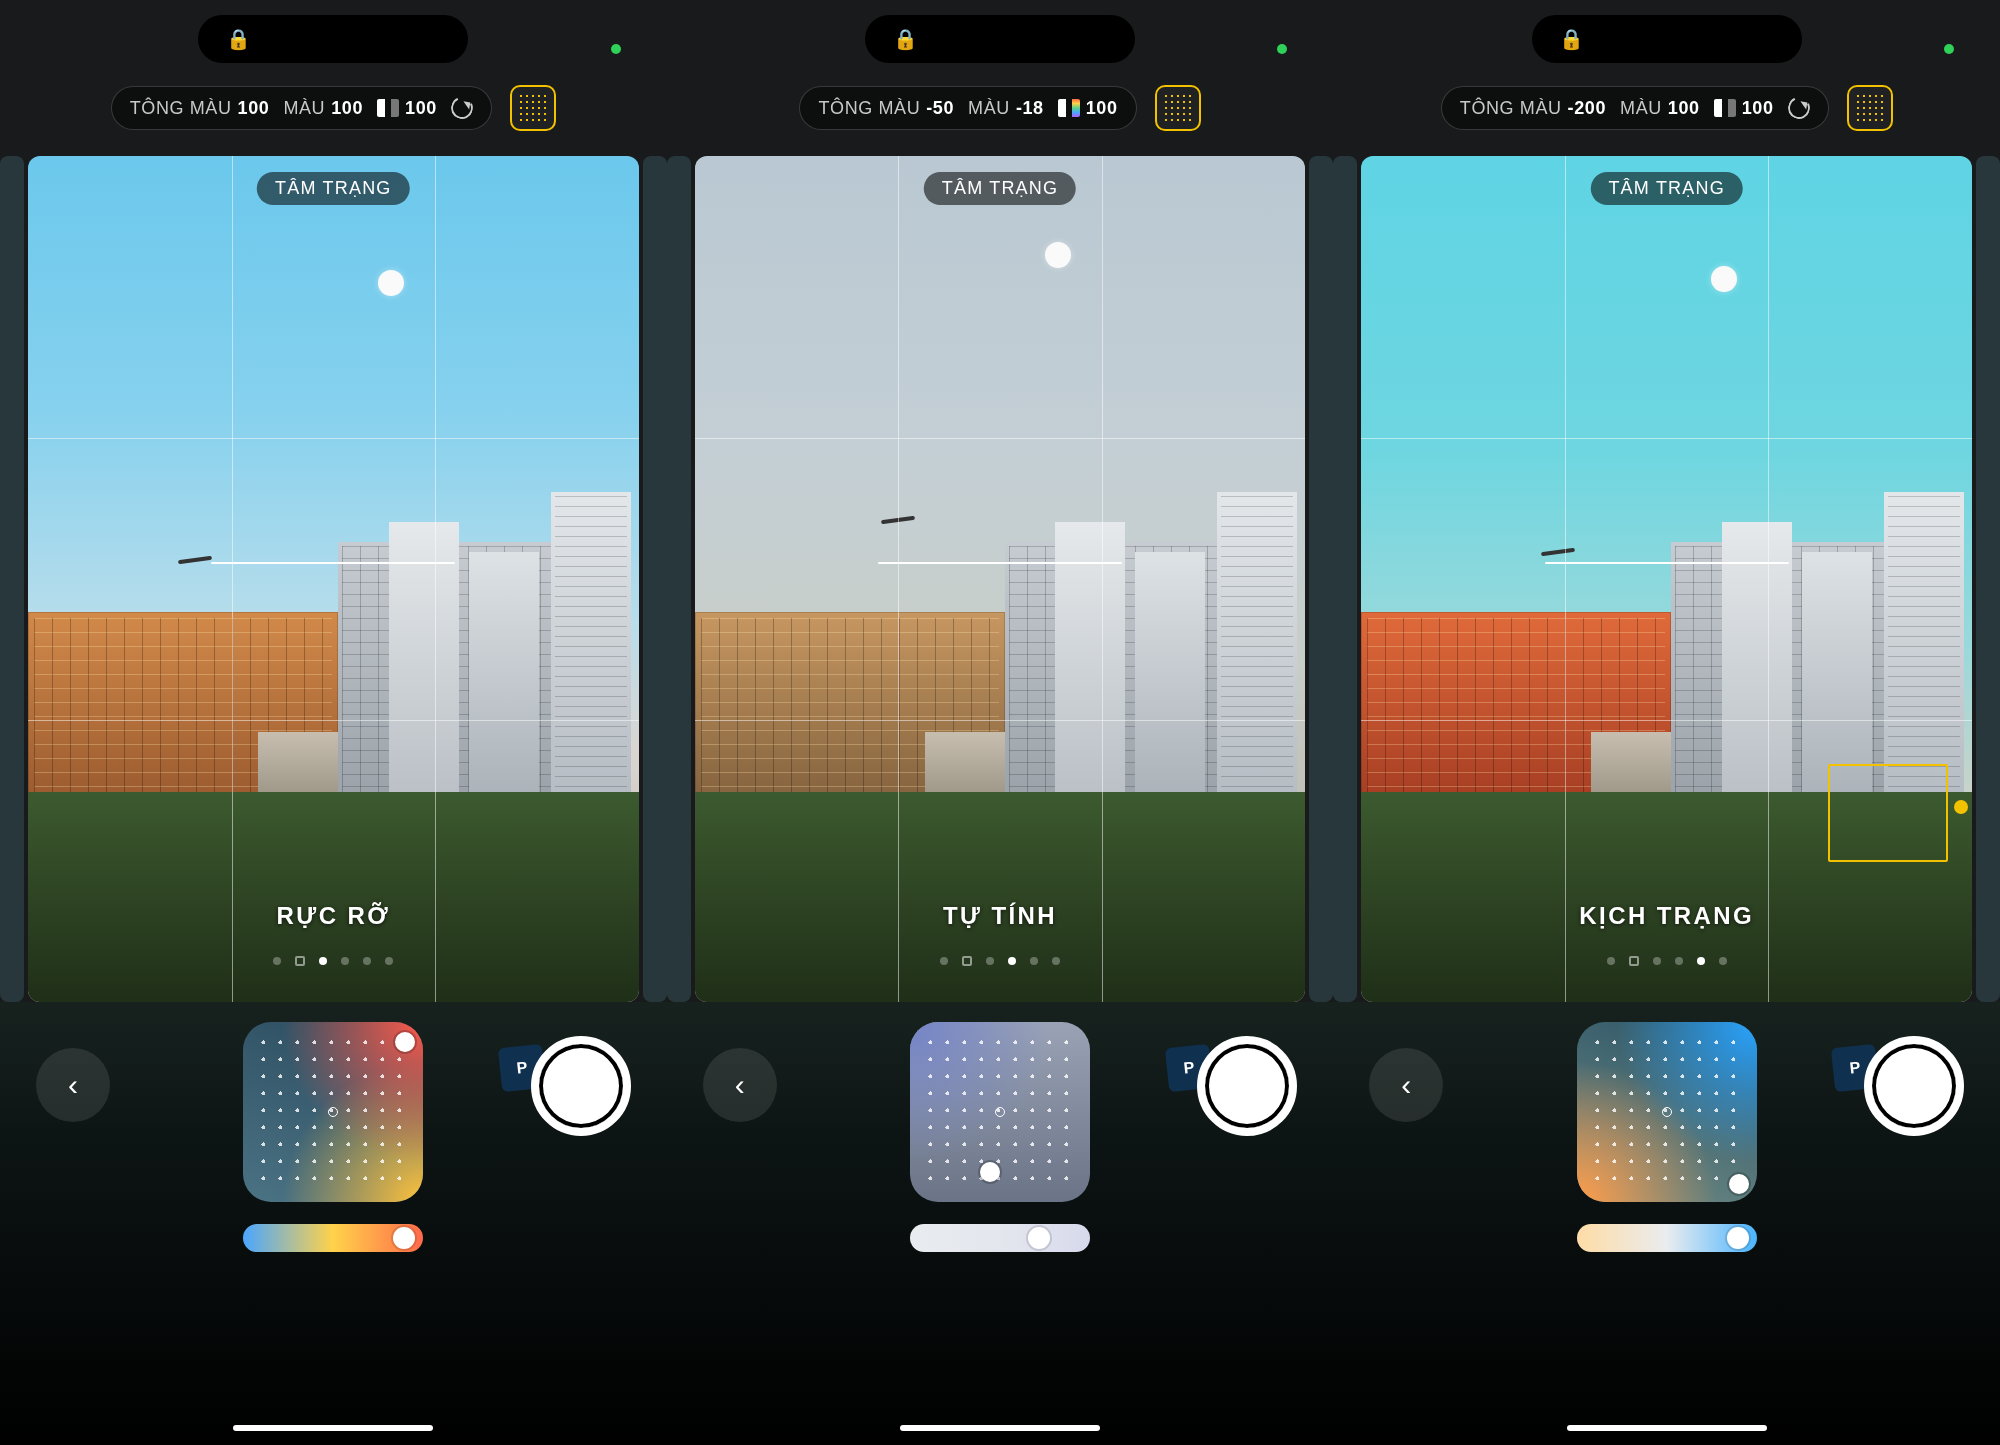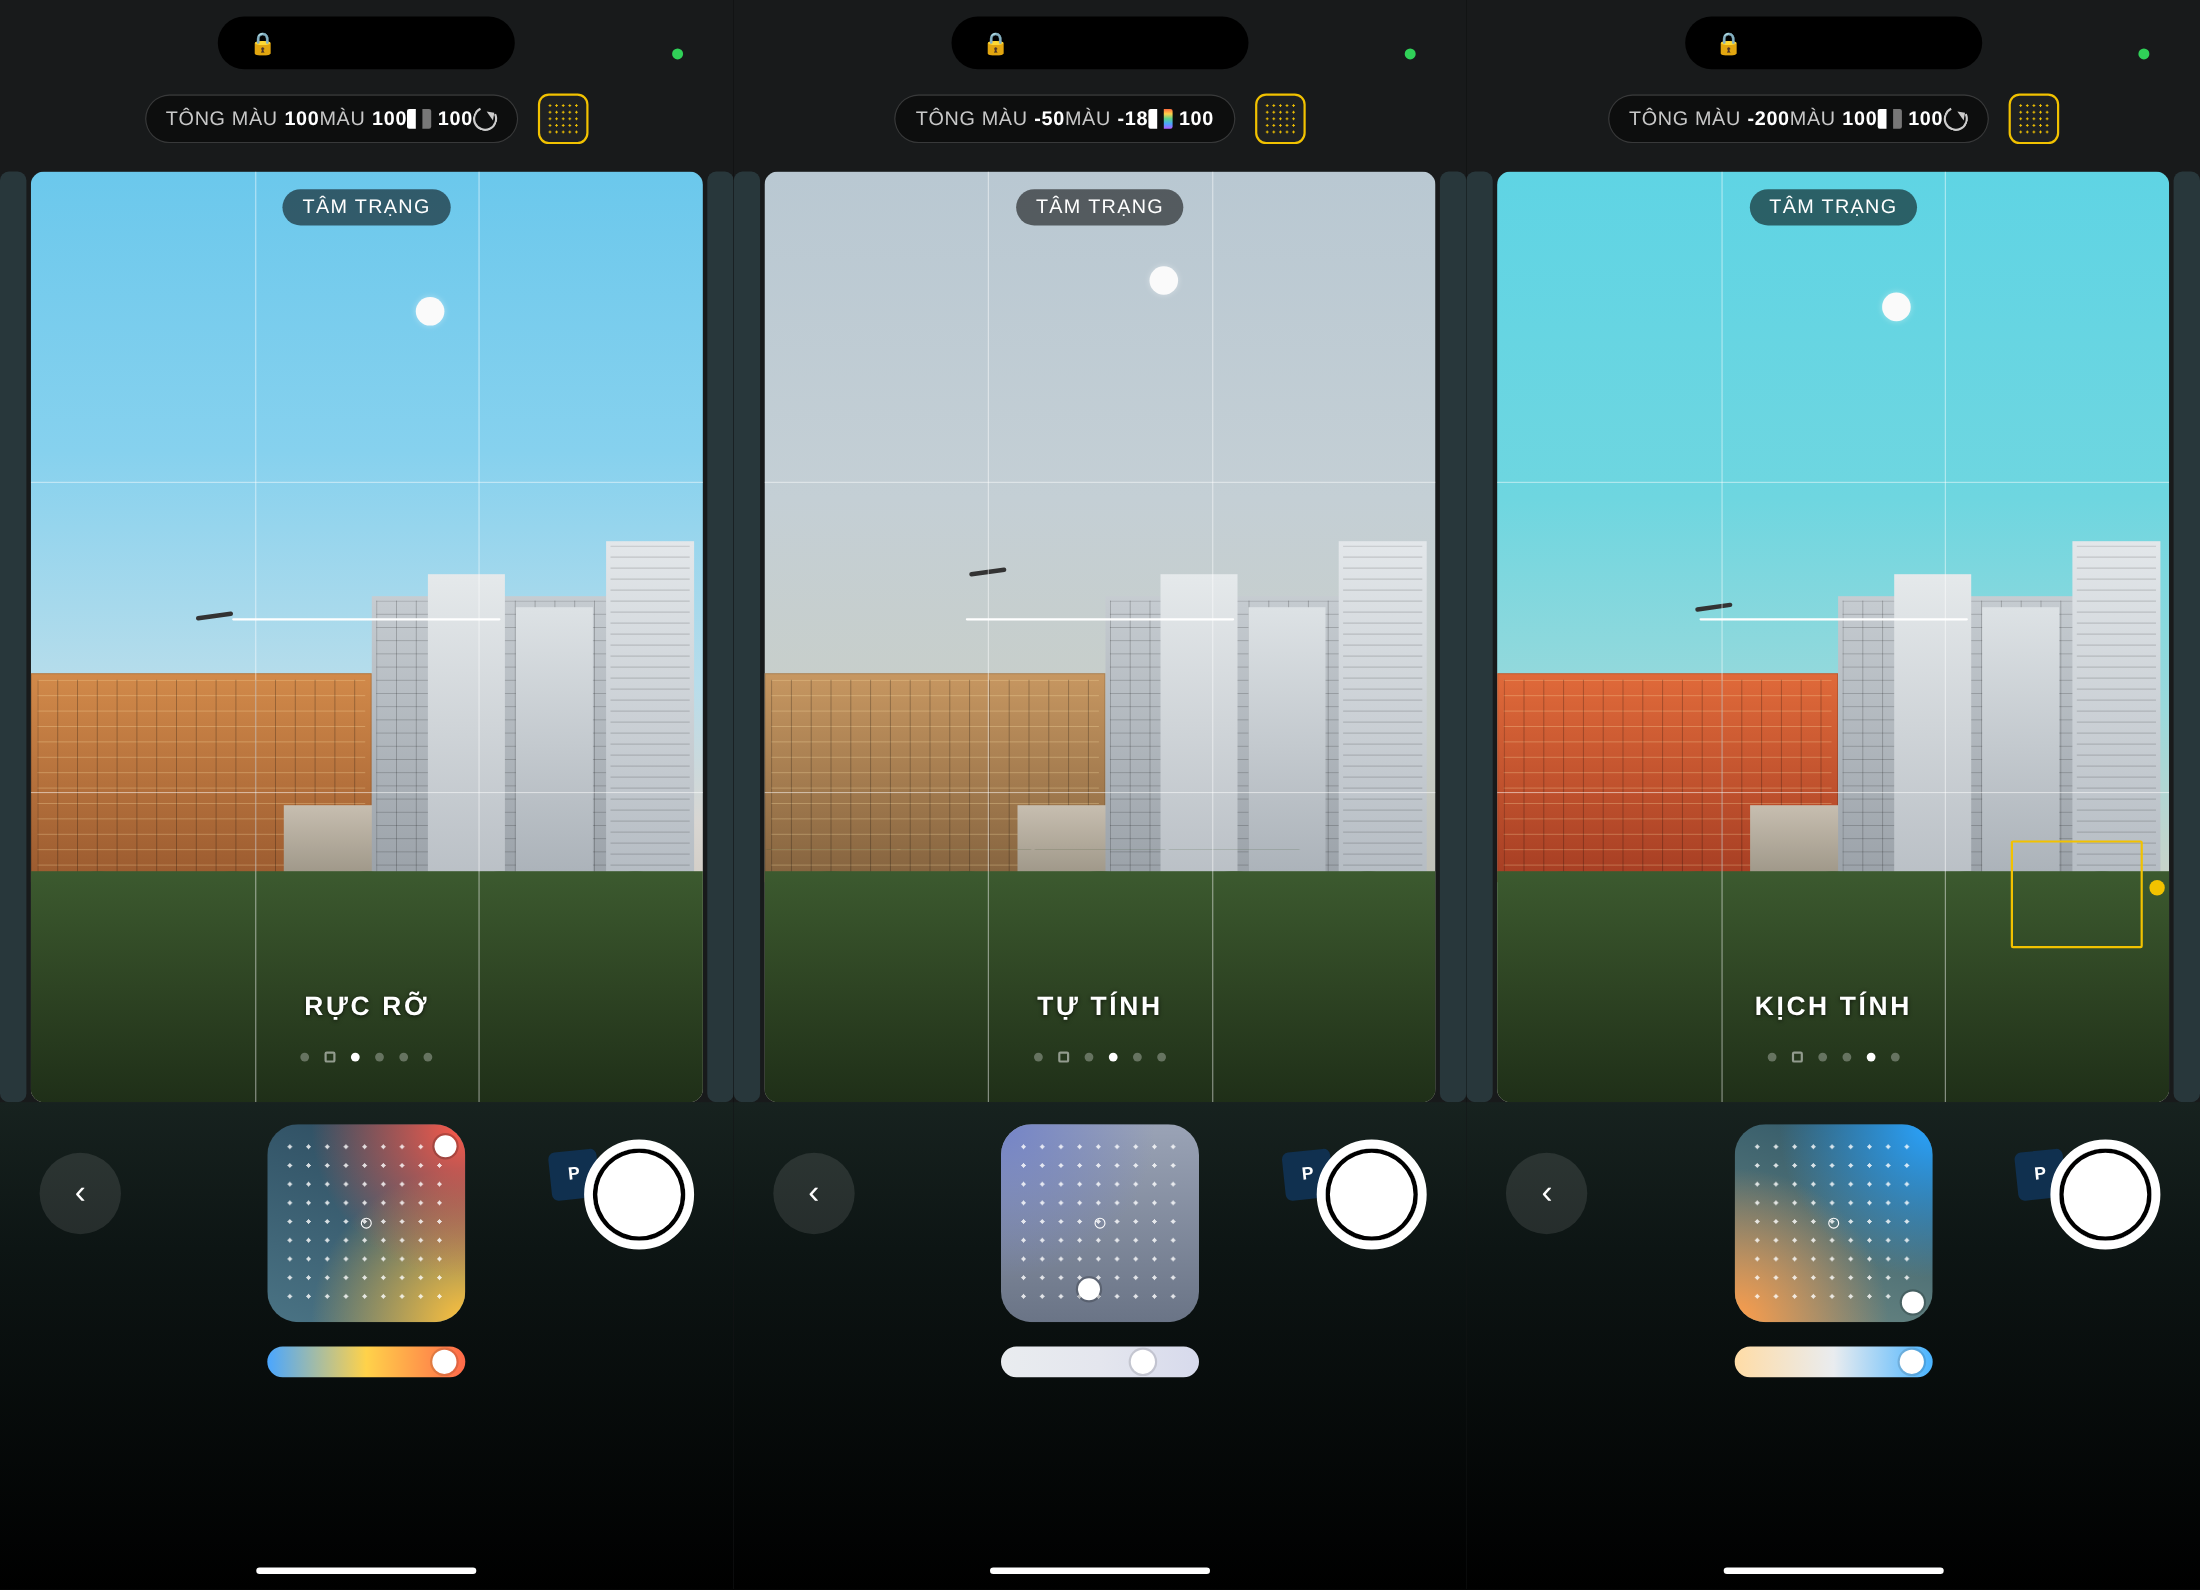--- a/index.html
+++ b/index.html
@@ -54,20 +54,21 @@
     display:flex; align-items:center; justify-content:center;
     gap: 18px;
   }
   .params-pill {
     height: 44px;
     background: rgba(0,0,0,.45);
     border: 1px solid rgba(255,255,255,.18);
     border-radius: 22px;
     display:flex; align-items:center;
     padding: 0 18px;
+    gap: 14px;
     color: #d0d0d0;
     font-size: 18px;
     letter-spacing: .6px;
   }
   .param-label { color: #c8c8c8; font-weight: 500; }
   .param-val   { color: #fff; font-weight: 600; }
   .param-pair { display:flex; gap:6px; align-items:center; }
   .mini-icon {
     width: 22px; height: 18px; display:inline-block;
     position: relative;
@@ -544,21 +545,21 @@
             <div class="gv1"></div>
             <div class="gv2"></div>
             <div class="gh1"></div>
             <div class="gh2"></div>
           </div>
           <div class="level-line"></div>
           <div class="af-box">
             <div class="sun"></div>
           </div>
           <div class="mood-pill">TÂM TRẠNG</div>
-          <div class="style-name">KỊCH TÍNH</div>
+          <div class="style-name">KỊCH TRẠNG</div>
           <div class="page-dots">
             <div class="d"></div>
             <div class="d sq"></div>
             <div class="d"></div>
             <div class="d"></div>
             <div class="d active"></div>
             <div class="d"></div>
           </div>
         </div>
       </div>

